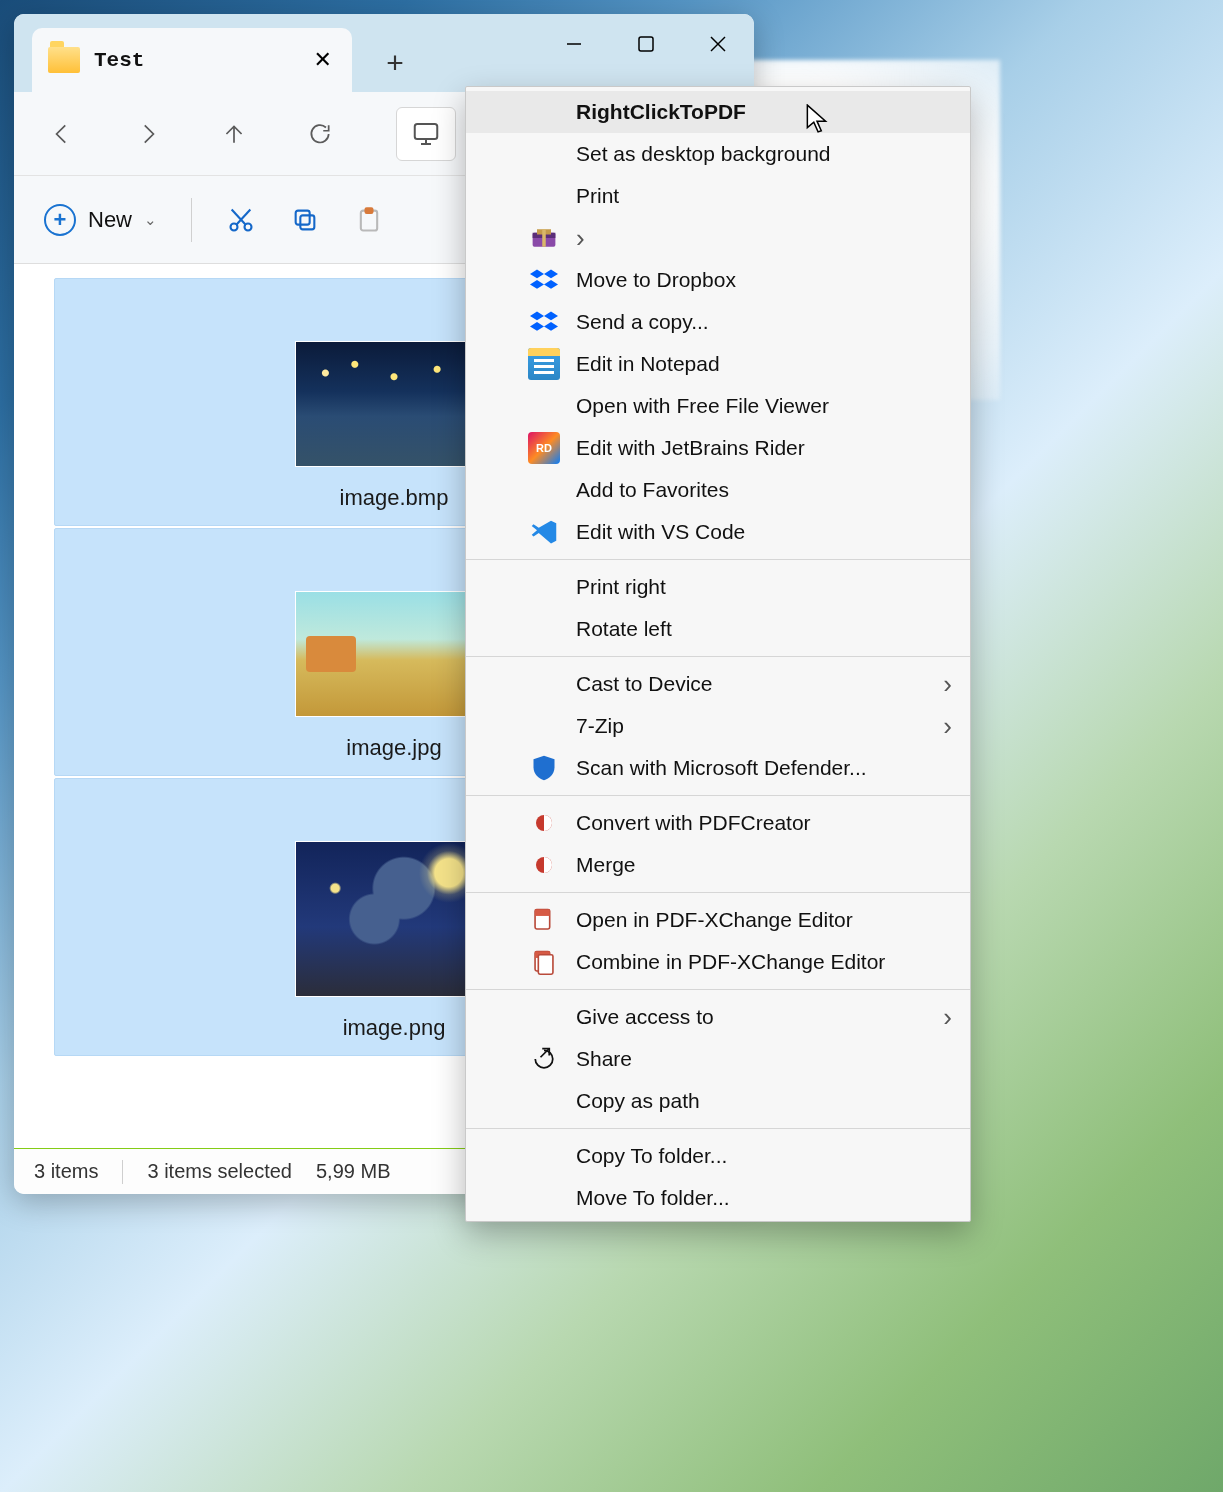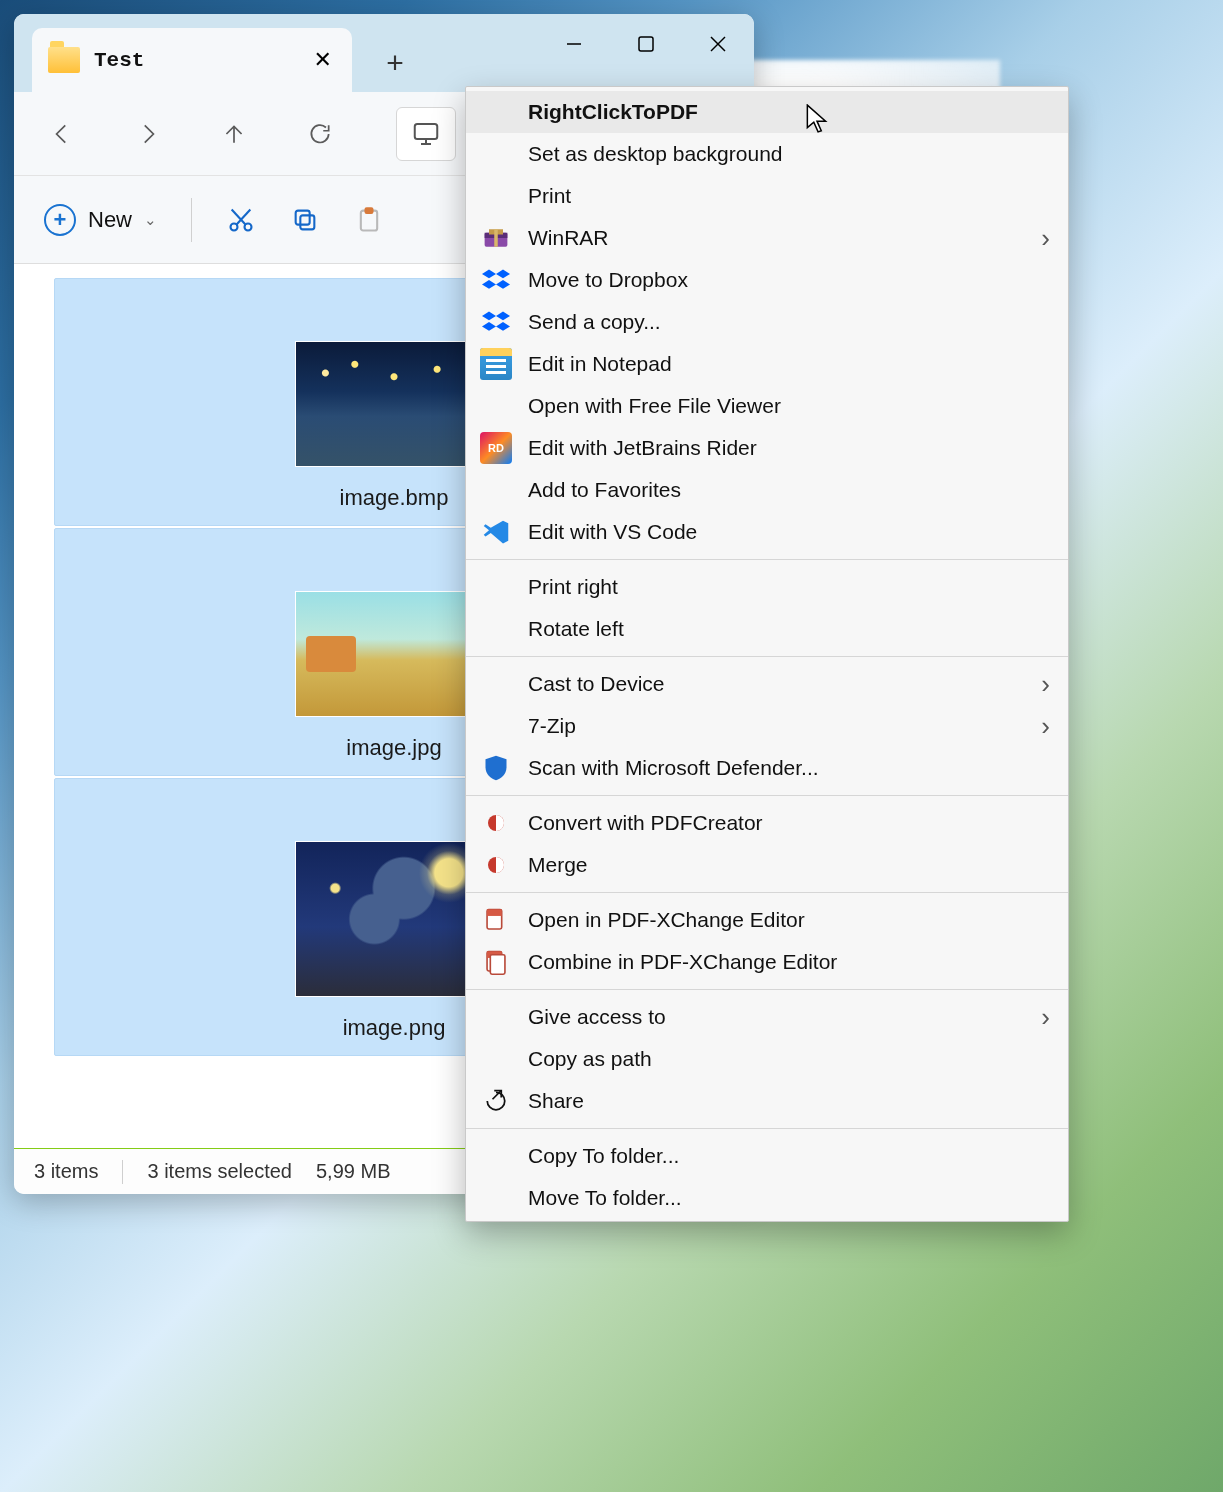--- a/index.html
+++ b/index.html
@@ -170,41 +170,42 @@
     padding-left: 20px;
     gap: 24px;
     font-size: 20px; color: #333;
   }
   .statusbar .sep { width: 1px; height: 24px; background: #cfcfcf; }
 
   
   .ctx {
     position: absolute;
     left: 465px; top: 86px;
-    width: 604px;
+    width: 506px;
     background: #f7f7f7;
     border: 1px solid #c9c9c9;
     border-radius: 2px;
     box-shadow: 0 12px 32px rgba(0,0,0,0.28);
     z-index: 5;
     padding: 4px 0 2px 0;
   }
   .ctx-item {
     display: flex; align-items: center;
     height: 42px;
     padding-left: 14px;
     padding-right: 18px;
     font-size: 21px;
     color: #111;
   }
   .ctx-item .ico {
     width: 32px; height: 32px;
     margin-right: 16px;
     display: flex; align-items: center; justify-content: center;
     flex-shrink: 0;
+    margin-left: 48px;
   }
   .ctx-item .label { flex: 1; }
   .ctx-item .sub { color: #555; font-size: 18px; }
   .ctx-item.highlight { background: #e9e9e9; font-weight: 700; }
   .ctx-sep { height: 1px; background: #d6d6d6; margin: 6px 0; }
 
   .cursor {
     position: absolute;
     left: 806px; top: 104px;
     width: 22px; height: 30px;
@@ -343,21 +344,20 @@
     </div>
     <div class="ctx-item">
       <div class="ico">
         <svg width="28" height="28" viewBox="0 0 32 32">
           <rect x="3" y="10" width="26" height="16" rx="2" fill="#8a4aa8"></rect>
           <rect x="3" y="10" width="26" height="6" fill="#5a2d78"></rect>
           <rect x="8" y="6" width="16" height="6" fill="#c59a4a"></rect>
           <rect x="14" y="6" width="4" height="20" fill="#d9b76a"></rect>
         </svg>
       </div>
-      <div class="label">WinRAR</div>
       <div class="sub" style="font-size: 26px;">›</div>
     </div>
     <div class="ctx-item">
       <div class="ico">
         <svg width="28" height="28" viewBox="0 0 32 32">
           <g fill="#0061ff">
             <polygon points="8,4 16,9 8,14 0,9"></polygon>
             <polygon points="24,4 32,9 24,14 16,9"></polygon>
             <polygon points="8,16 16,21 8,26 0,21"></polygon>
             <polygon points="24,16 32,21 24,26 16,21"></polygon>
@@ -473,33 +473,33 @@
       </div>
       <div class="label">Combine in PDF-XChange Editor</div>
     </div>
     <div class="ctx-sep"></div>
     <div class="ctx-item">
       <div class="ico"></div>
       <div class="label">Give access to</div>
       <div class="sub" style="font-size: 26px;">›</div>
     </div>
     <div class="ctx-item">
-      <div class="ico"></div>
-      <div class="label">Copy as path</div>
-    </div>
-    <div class="ctx-item">
       <div class="ico">
         <svg width="28" height="28" viewBox="0 0 32 32" fill="none" stroke="#111" stroke-width="2">
           <path d="M6 16 A10 10 0 1 0 16 6"></path>
           <path d="M14 4 L22 4 L22 12"></path>
           <line x1="22" y1="4" x2="12" y2="14"></line>
         </svg>
       </div>
       <div class="label">Share</div>
     </div>
+    <div class="ctx-item">
+      <div class="ico"></div>
+      <div class="label">Copy as path</div>
+    </div>
     <div class="ctx-sep"></div>
     <div class="ctx-item">
       <div class="ico"></div>
       <div class="label">Copy To folder...</div>
     </div>
     <div class="ctx-item">
       <div class="ico"></div>
       <div class="label">Move To folder...</div>
     </div>
   </div>

